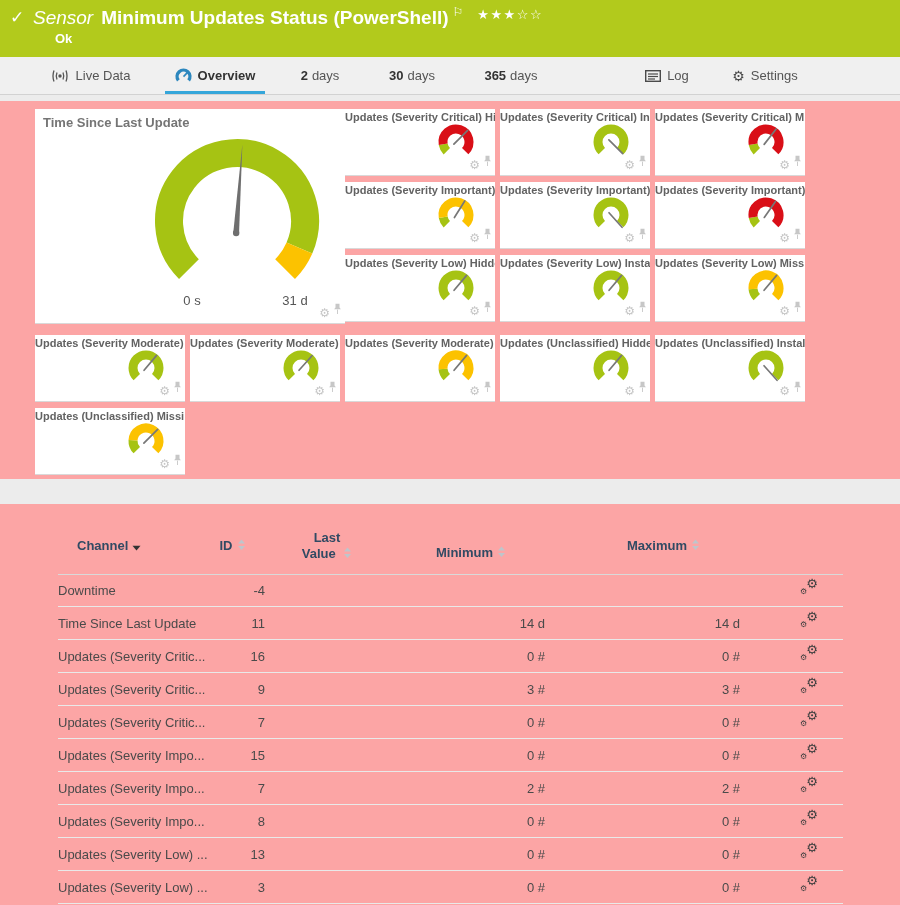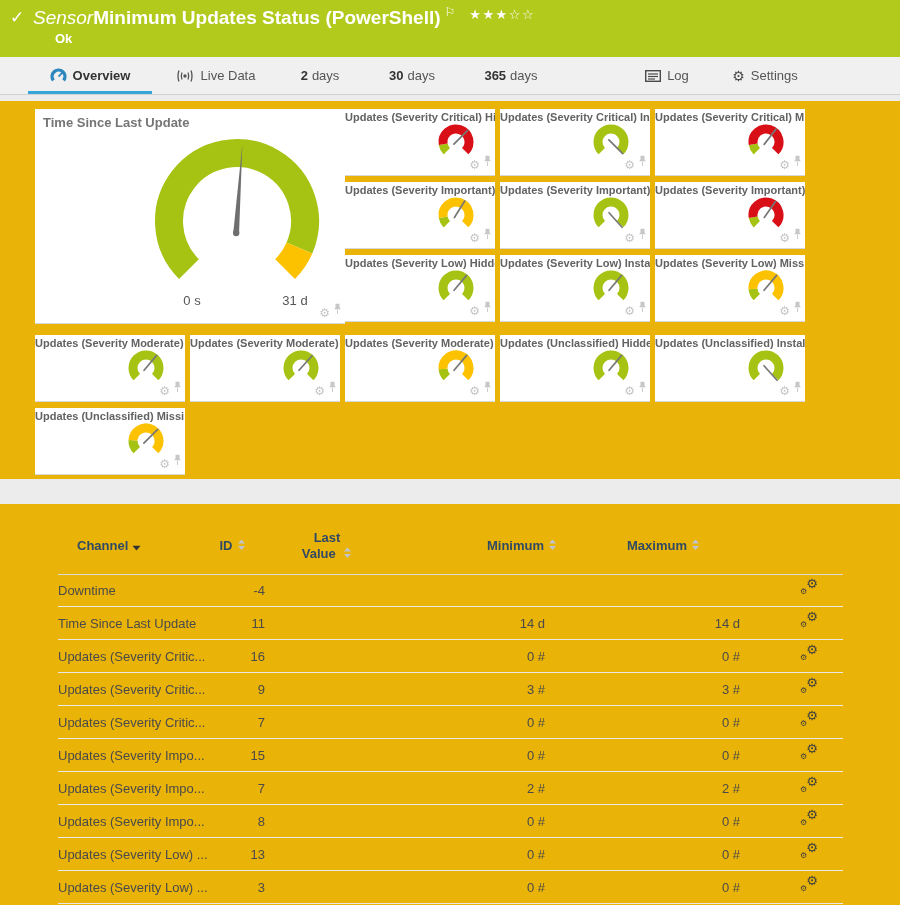--- a/index.html
+++ b/index.html
@@ -4,21 +4,21 @@
 <style>
   html,body{margin:0;padding:0}
   .stage{position:relative;width:900px;height:905px;overflow:hidden;background:#ececec;
          font-family:"Liberation Sans",sans-serif;}
   .sym{font-family:"DejaVu Sans",sans-serif;}
 
   
   .header{position:absolute;left:0;top:0;width:100%;height:57px;background:var(--ok-green,#b2ca1c);}
   .hdr-check{position:absolute;left:10px;top:7px;color:#fff;font-size:17px;font-weight:bold;}
   .hdr-line1{position:absolute;left:33px;top:5px;color:#fff;font-size:19px;white-space:nowrap;}
-  .hdr-kind{font-style:italic;}
+  .hdr-kind{font-style:italic;margin-right:8px;}
   .hdr-title{font-weight:bold;}
   .hdr-flag{font-size:12px;vertical-align:8px;margin-left:4px;}
   .hdr-stars{margin-left:14px;font-size:13px;letter-spacing:1.5px;vertical-align:5px;cursor:pointer;}
   .hdr-status{position:absolute;left:55px;top:31px;color:#fff;font-weight:bold;font-size:13px;}
 
   
   .tabbar{position:absolute;left:0;top:57px;width:100%;height:37px;background:#f0f0f0;
           border-bottom:1px solid #d2d2d2;}
   .tab{position:absolute;top:0;height:37px;display:flex;align-items:center;justify-content:center;
        font-size:13px;color:#555;cursor:pointer;white-space:nowrap;}
@@ -31,21 +31,21 @@
   .tab:nth-child(7){left:735px;width:60px}
   .tab:nth-child(8){left:818px;width:78px}
   .tab.active::after{content:"";position:absolute;left:0;right:0;bottom:0;height:3px;
        background:var(--tab-blue,#35a6da);}
   .tab.active .tab-label{font-weight:bold;color:#333;}
   .tab-num{font-weight:bold;color:#333;margin-right:4px;}
   .tab-icon{display:flex;margin-right:6px;}
   .tab .gear-glyph-dark{font-size:14px;color:#4a4a4a;line-height:1;}
 
   
-  .card{position:absolute;left:0;width:900px;background:#eab308;}
+  .card{position:absolute;left:0;width:900px;background:#fca5a5;}
   #card-gauges{top:101px;height:378px;}
   #card-table{top:504px;height:401px;}
 
   
   .panel{position:absolute;background:#fff;border-bottom:1px solid #d9d9d9;cursor:pointer;}
   .panel.main{left:35px;top:8px;width:310px;height:214px;}
   .g-title{position:absolute;left:8px;top:6px;font-size:13px;font-weight:bold;color:#757575;}
   .g-minlab,.g-maxlab{position:absolute;top:184px;width:44px;text-align:center;font-size:13px;color:#555;}
   .g-minlab{left:135px}
   .g-maxlab{left:238px}
@@ -57,21 +57,21 @@
   .panel-icons{position:absolute;right:3px;bottom:4px;display:flex;align-items:flex-end;gap:3px;}
   .gear-glyph{font-size:12px;line-height:1;color:#c6c6c6;cursor:pointer;}
 
   
   .t-head{position:absolute;left:0;top:18px;width:100%;height:52px;}
   .th{position:absolute;font-size:13px;font-weight:bold;color:var(--table-header,#314a63);
       white-space:nowrap;cursor:pointer;}
   .th-channel{left:58px;top:16px;margin-left:19px;}
   .th-id{left:200px;top:16px;width:65px;text-align:center;}
   .th-last{left:298px;top:8px;width:58px;text-align:center;line-height:16px;white-space:normal;}
-  .th-min{left:385px;top:16px;width:172px;text-align:right;}
+  .th-min{left:385px;top:23px;width:172px;text-align:center;}
   .th-max{left:575px;top:16px;width:177px;text-align:center;}
   .sort-ic{display:inline-block;margin-left:4px;vertical-align:-1px;}
   .t-headline{position:absolute;left:58px;right:57px;top:70px;height:1px;background:#d9d9d9;}
   #table-rows{position:absolute;left:0;top:70px;right:0;}
   .trow{position:relative;height:33px;border-radius:13px;}
   .trow::after{content:"";position:absolute;left:58px;right:57px;bottom:0;height:1px;background:#e9e9e9;}
   .td{position:absolute;top:9px;font-size:13px;color:#4a4a4a;white-space:nowrap;}
   .td.channel{left:58px;}
   .td.id{left:200px;width:65px;text-align:right;}
   .td.last{left:270px;width:85px;text-align:right;}
@@ -89,40 +89,40 @@
 
   <div class="header">
     <span class="hdr-check sym">✓</span>
     <div class="hdr-line1">
       <span class="hdr-kind">Sensor</span><span class="hdr-title">Minimum Updates Status (PowerShell)</span><span class="hdr-flag sym">⚐</span><span class="hdr-stars sym" id="stars">★★★☆☆</span>
     </div>
     <div class="hdr-status">Ok</div>
   </div>
 
   <div class="tabbar" id="tabbar">
-      <div class="tab active">
-        <span class="tab-icon">
-          <svg width="17" height="15" viewBox="0 0 17 15">
-            <path d="M3.4 12.4 A6.4 6.4 0 1 1 13.6 12.4" fill="none" stroke="#2c87be" stroke-width="3.4"></path>
-            <line x1="8.5" y1="8.6" x2="12.6" y2="4.4" stroke="#2c87be" stroke-width="1.7"></line>
-          </svg>
-        </span>
-        <span class="tab-label">Overview</span>
-      </div>
       <div class="tab">
         <span class="tab-icon">
           <svg width="20" height="14" viewBox="0 0 20 14">
             <circle cx="10" cy="7" r="1.7" fill="#555"></circle>
             <path d="M7 3.5 Q5.5 7 7 10.5" fill="none" stroke="#555" stroke-width="1.3"></path>
             <path d="M4 1.5 Q2 7 4 12.5" fill="none" stroke="#555" stroke-width="1.3"></path>
             <path d="M13 3.5 Q14.5 7 13 10.5" fill="none" stroke="#555" stroke-width="1.3"></path>
             <path d="M16 1.5 Q18 7 16 12.5" fill="none" stroke="#555" stroke-width="1.3"></path>
           </svg>
         </span>
         <span class="tab-label">Live Data</span>
+      </div>
+      <div class="tab active">
+        <span class="tab-icon">
+          <svg width="17" height="15" viewBox="0 0 17 15">
+            <path d="M3.4 12.4 A6.4 6.4 0 1 1 13.6 12.4" fill="none" stroke="#2c87be" stroke-width="3.4"></path>
+            <line x1="8.5" y1="8.6" x2="12.6" y2="4.4" stroke="#2c87be" stroke-width="1.7"></line>
+          </svg>
+        </span>
+        <span class="tab-label">Overview</span>
       </div>
       <div class="tab">
         <span class="tab-num">2</span>
         <span class="tab-label">days</span>
       </div>
       <div class="tab">
         <span class="tab-num">30</span>
         <span class="tab-label">days</span>
       </div>
       <div class="tab">

